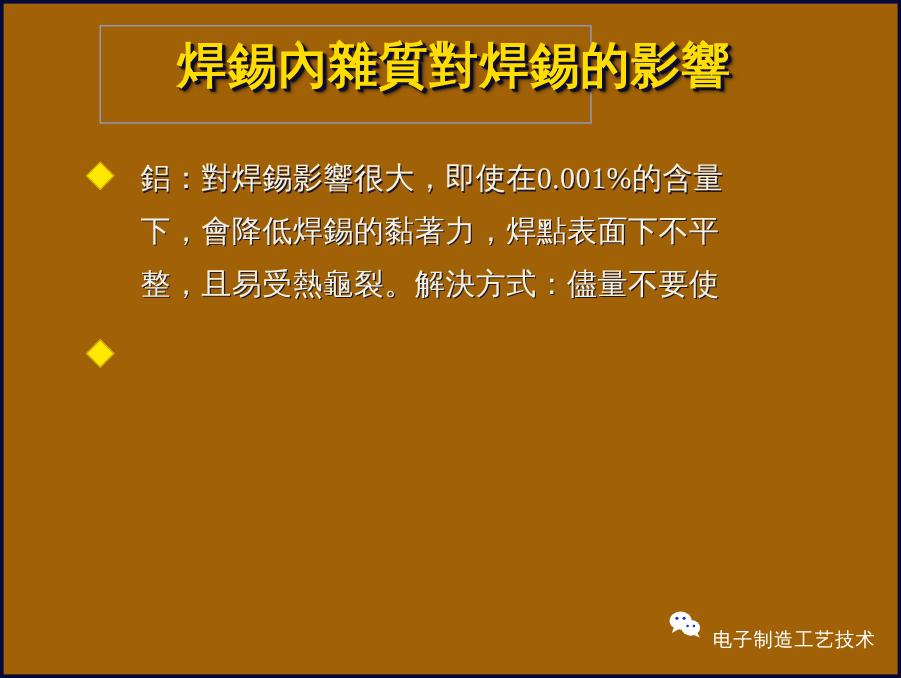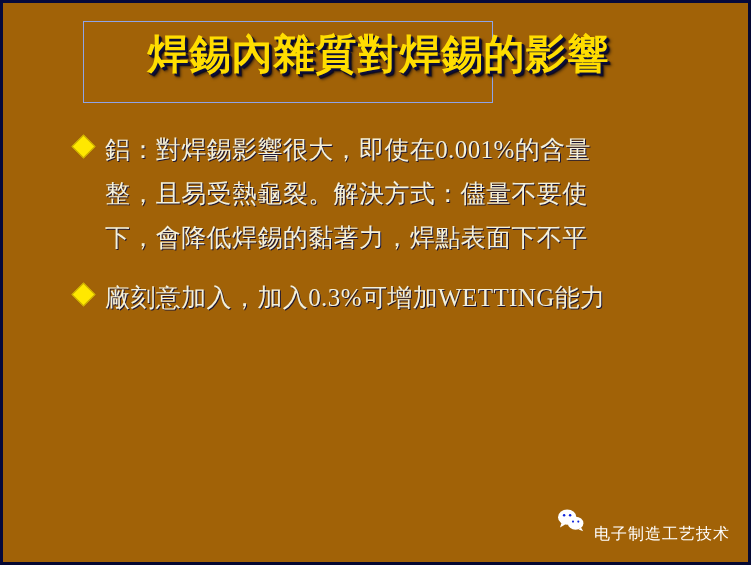--- a/index.html
+++ b/index.html
@@ -75,21 +75,21 @@
     top: 10px;
     width: 17px;
     height: 17px;
     background: #ffe800;
     border: 1px solid #c9ab00;
     box-sizing: border-box;
     transform: rotate(45deg);
   }
 
   .bullet-lines {
-    margin-left: 30px;
+    margin-left: 42px;
   }
 
   .line {
     font-size: 25px;
     line-height: 44px;
     color: #f4f1dc;
     letter-spacing: 0.4px;
     white-space: nowrap;
     font-family: "Liberation Serif", "DejaVu Serif", serif;
     text-shadow: 1px 1px 0 rgba(4,8,60,0.85);
@@ -127,29 +127,28 @@
 
   <div class="title-box"></div>
   <div class="title-text">焊錫內雜質對焊錫的影響</div>
 
   <div class="body-area">
 
     <div class="bullet-block">
       <span class="marker"></span>
       <div class="bullet-lines">
         <div class="line">鋁：對焊錫影響很大，即使在0.001%的含量</div>
+        <div class="line">下，會降低焊錫的黏著力，焊點表面下不平</div>
         <div class="line">整，且易受熱龜裂。解決方式：儘量不要使</div>
-        <div class="line">下，會降低焊錫的黏著力，焊點表面下不平</div>
       </div>
     </div>
 
     <div class="bullet-block">
       <span class="marker"></span>
       <div class="bullet-lines">
-        <div class="line">廠刻意加入，加入0.3%可增加WETTING能力</div>
       </div>
     </div>
 
   </div>
 
   <div class="watermark">
     <span class="wechat-icon">
       <svg viewBox="0 0 28 24" width="28" height="24" aria-hidden="true">
         <ellipse cx="10.2" cy="9.2" rx="9.2" ry="7.6" fill="#ffffff"></ellipse>
         <polygon points="4.6,14.6 3.0,19.6 8.2,16.6" fill="#ffffff"></polygon>

